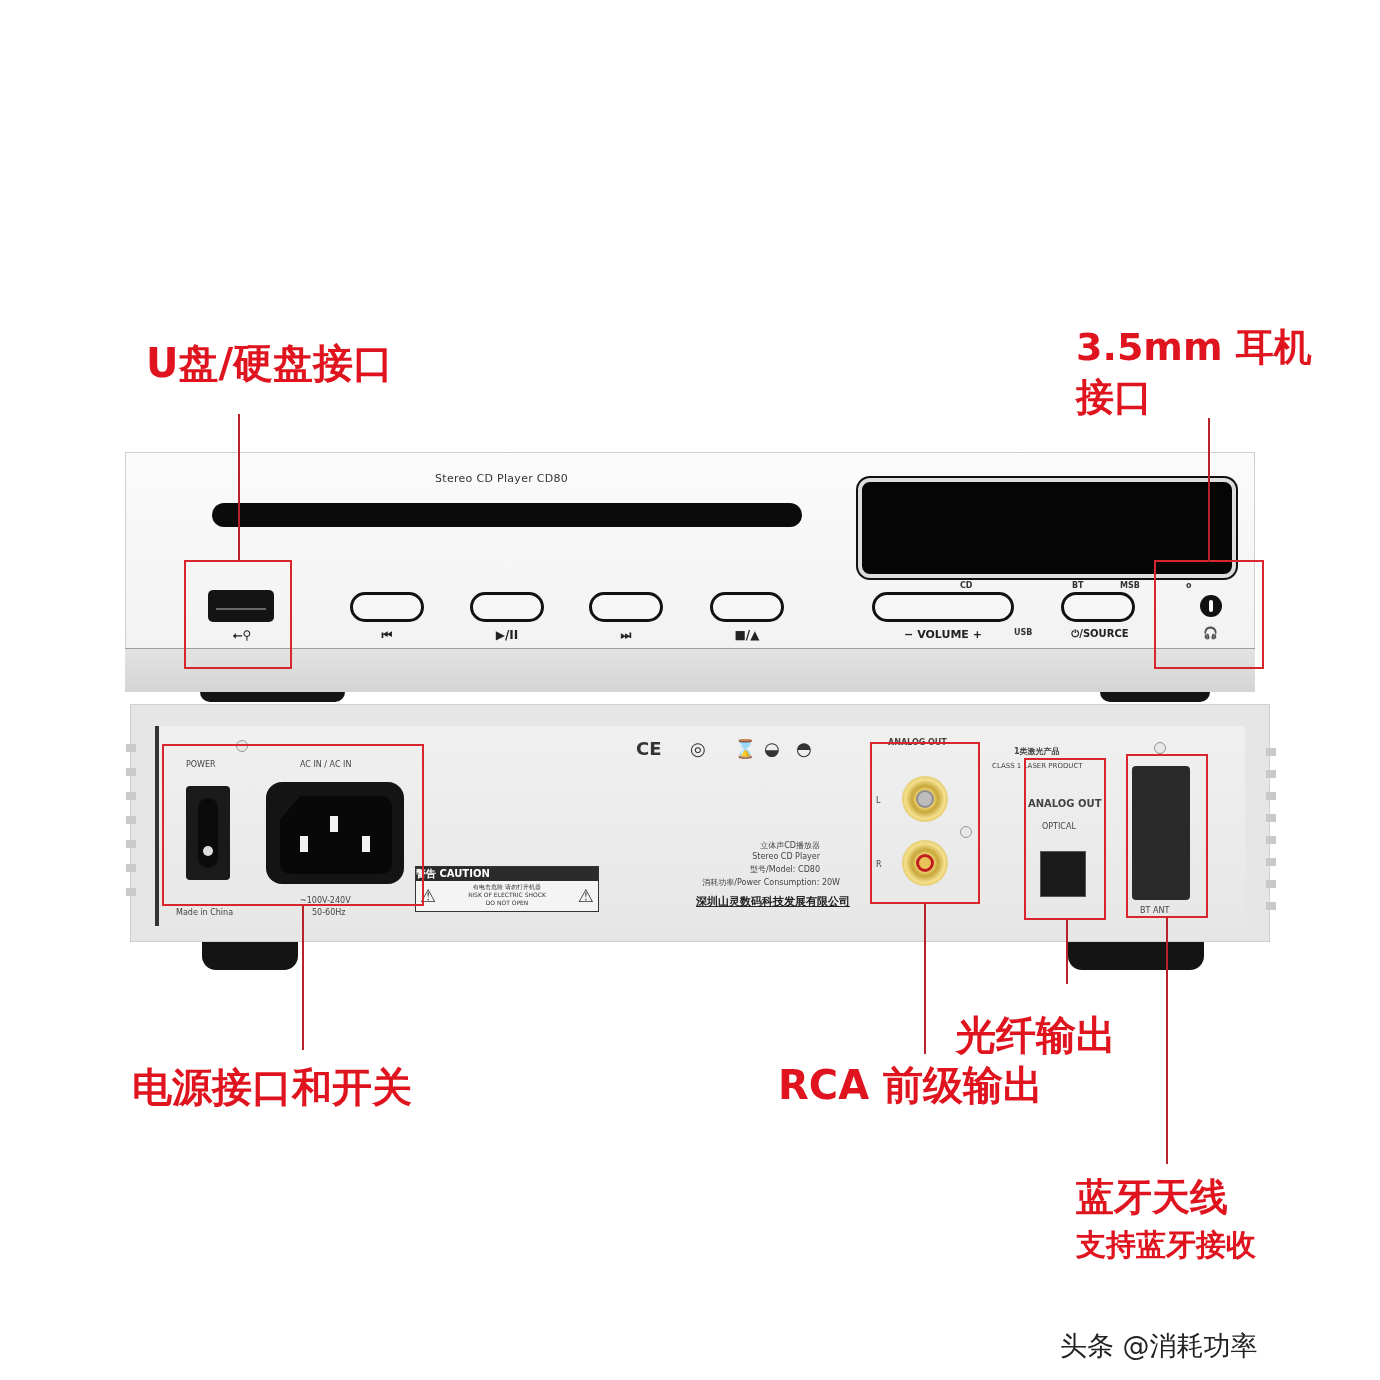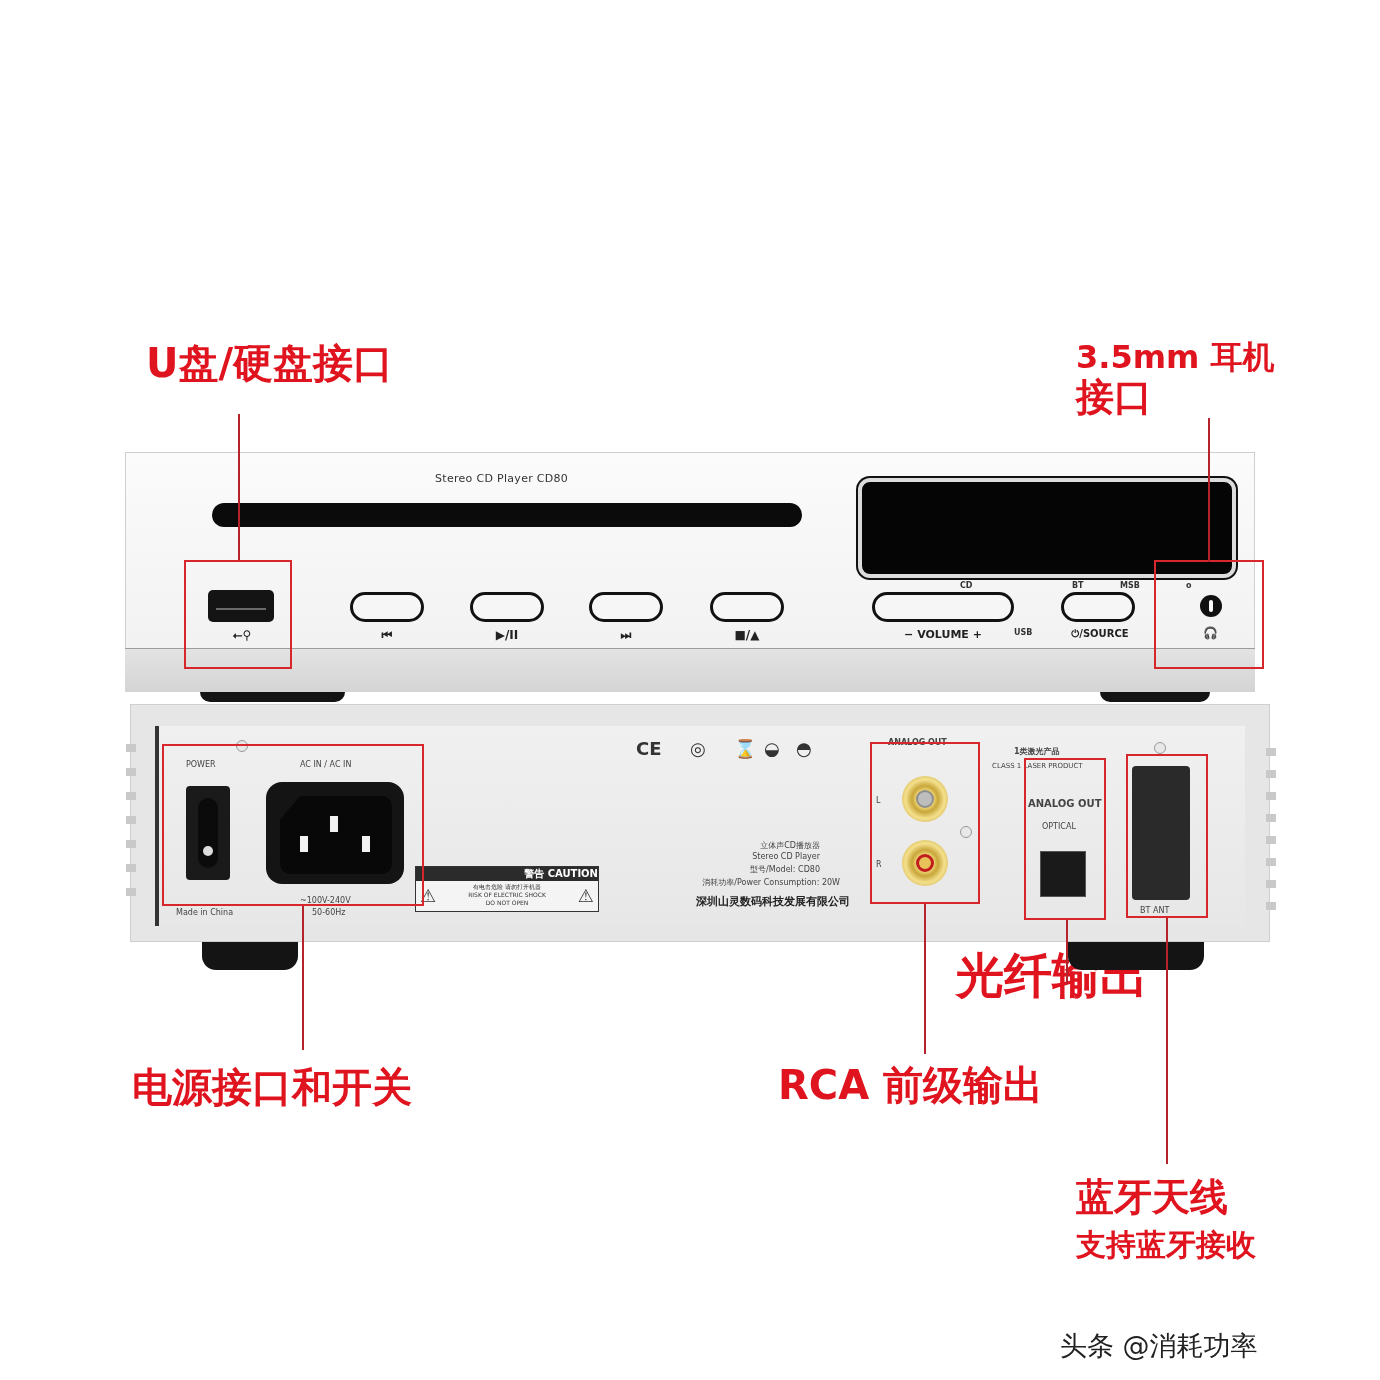--- a/index.html
+++ b/index.html
@@ -32,40 +32,40 @@
   .rear-panel { position: absolute; left: 155px; top: 726px; width: 1090px; height: 200px; background: linear-gradient(#f0f0f0,#e7e7e7); border-left: 4px solid #333; }
   .fin { position: absolute; width: 10px; height: 8px; background: #c9c9c9; }
   .switch { position: absolute; left: 186px; top: 786px; width: 44px; height: 94px; background: #1a1a1a; border-radius: 4px; }
   .switch::before { content: ""; position: absolute; left: 12px; top: 12px; width: 20px; height: 70px; background: #0b0b0b; border-radius: 10px; }
   .switch::after { content: ""; position: absolute; left: 17px; top: 60px; width: 10px; height: 10px; background: #ddd; border-radius: 50%; }
   .iec { position: absolute; left: 266px; top: 782px; width: 138px; height: 102px; background: #141414; border-radius: 16px; }
   .iec-inner { position: absolute; left: 280px; top: 796px; width: 112px; height: 78px; background: #080808;
     clip-path: polygon(18% 0, 100% 0, 100% 100%, 0 100%, 0 30%); border-radius: 10px; }
   .pin { position: absolute; width: 8px; height: 16px; background: #f2f2f2; }
   .caution { position: absolute; left: 415px; top: 866px; width: 184px; height: 46px; border: 1px solid #333; background: #f4f4f4; }
-  .caution-head { height: 14px; background: #2b2b2b; color: #fff; font-size: 10px; font-weight: bold; text-align: right; line-height: 14px; }
+  .caution-head { height: 14px; background: #2b2b2b; color: #fff; font-size: 10px; font-weight: bold; text-align: left; line-height: 14px; }
   .caution-body { font-size: 6px; color: #333; text-align: center; line-height: 8px; padding-top: 2px; }
   .tri { position: absolute; top: 18px; font-size: 18px; color: #333; }
   .label-c { position: absolute; font-size: 8px; color: #444; text-align: right; white-space: nowrap; }
   .cert { position: absolute; top: 738px; font-size: 18px; color: #333; }
   .rca { position: absolute; width: 46px; height: 46px; border-radius: 50%; background: radial-gradient(circle, #f2d97a 0 25%, #c8a63a 40%, #f4e08c 60%, #b8942a 100%); }
   .rca-core { position: absolute; width: 18px; height: 18px; border-radius: 50%; }
   .optical { position: absolute; left: 1040px; top: 851px; width: 46px; height: 46px; background: #1a1a1a; border: 1px solid #555; }
   .bt-ant { position: absolute; left: 1132px; top: 766px; width: 58px; height: 134px; background: #2a2a2a; border-radius: 4px; }
   .screw { position: absolute; width: 12px; height: 12px; border: 1px solid #999; border-radius: 50%; background: #e8e8e8; }
   .watermark { position: absolute; left: 1060px; top: 1328px; font-size: 27px; color: #222; white-space: nowrap; }
 </style>
 </head>
 <body>
 
 <div class="callout" style="left:146px;top:340px;font-size:40px;">U盘/硬盘接口</div>
-<div class="callout" style="left:1076px;top:326px;font-size:32px;margin-top:13px;">3.5mm  耳机</div>
+<div class="callout" style="left:1076px;top:326px;font-size:38px;">3.5mm  耳机</div>
 <div class="callout" style="left:1076px;top:376px;font-size:38px;">接口</div>
 <div class="callout" style="left:132px;top:1064px;font-size:40px;">电源接口和开关</div>
-<div class="callout" style="left:956px;top:948px;font-size:48px;">光纤输出</div>
+<div class="callout" style="left:956px;top:1012px;font-size:40px;">光纤输出</div>
 <div class="callout" style="left:778px;top:1062px;font-size:40px;">RCA  前级输出</div>
 <div class="callout" style="left:1076px;top:1176px;font-size:38px;">蓝牙天线</div>
 <div class="callout" style="left:1076px;top:1228px;font-size:30px;">支持蓝牙接收</div>
 
 <div class="front"></div>
 <div class="front-base"></div>
 <div class="model-text">Stereo CD Player  CD80</div>
 <div class="cd-slot"></div>
 <div class="display"></div>
 
@@ -144,21 +144,21 @@
 <div class="cert" style="left:636px;font-weight:bold;">CE</div>
 <div class="cert" style="left:690px;">◎</div>
 <div class="cert" style="left:734px;">⌛</div>
 <div class="cert" style="left:764px;">◒</div>
 <div class="cert" style="left:796px;">◓</div>
 
 <div class="label-c" style="left:640px;top:840px;width:180px;">立体声CD播放器</div>
 <div class="label-c" style="left:640px;top:852px;width:180px;">Stereo CD Player</div>
 <div class="label-c" style="left:640px;top:864px;width:180px;">型号/Model: CD80</div>
 <div class="label-c" style="left:620px;top:877px;width:220px;">消耗功率/Power Consumption: 20W</div>
-<div class="label-c" style="left:610px;top:894px;width:240px;font-size:11px;font-weight:bold;color:#222;">深圳山灵数码科技发展有限公司</div>
+<div class="label-c" style="left:610px;top:894px;width:240px;font-size:11px;font-weight:bold;color:#222;text-decoration:underline;">深圳山灵数码科技发展有限公司</div>
 
 <div class="label-c" style="left:888px;top:738px;font-weight:bold;">ANALOG OUT</div>
 <div class="label-c" style="left:876px;top:796px;">L</div>
 <div class="label-c" style="left:876px;top:860px;">R</div>
 <div class="rca" style="left:902px;top:776px;">
   <div class="rca-core" style="left:14px;top:14px;background:#bdbdbd;border:2px solid #8d8d8d;"></div>
 </div>
 <div class="rca" style="left:902px;top:840px;">
   <div class="rca-core" style="left:14px;top:14px;background:#e8c35a;border:3px solid #c21d1d;"></div>
 </div>

